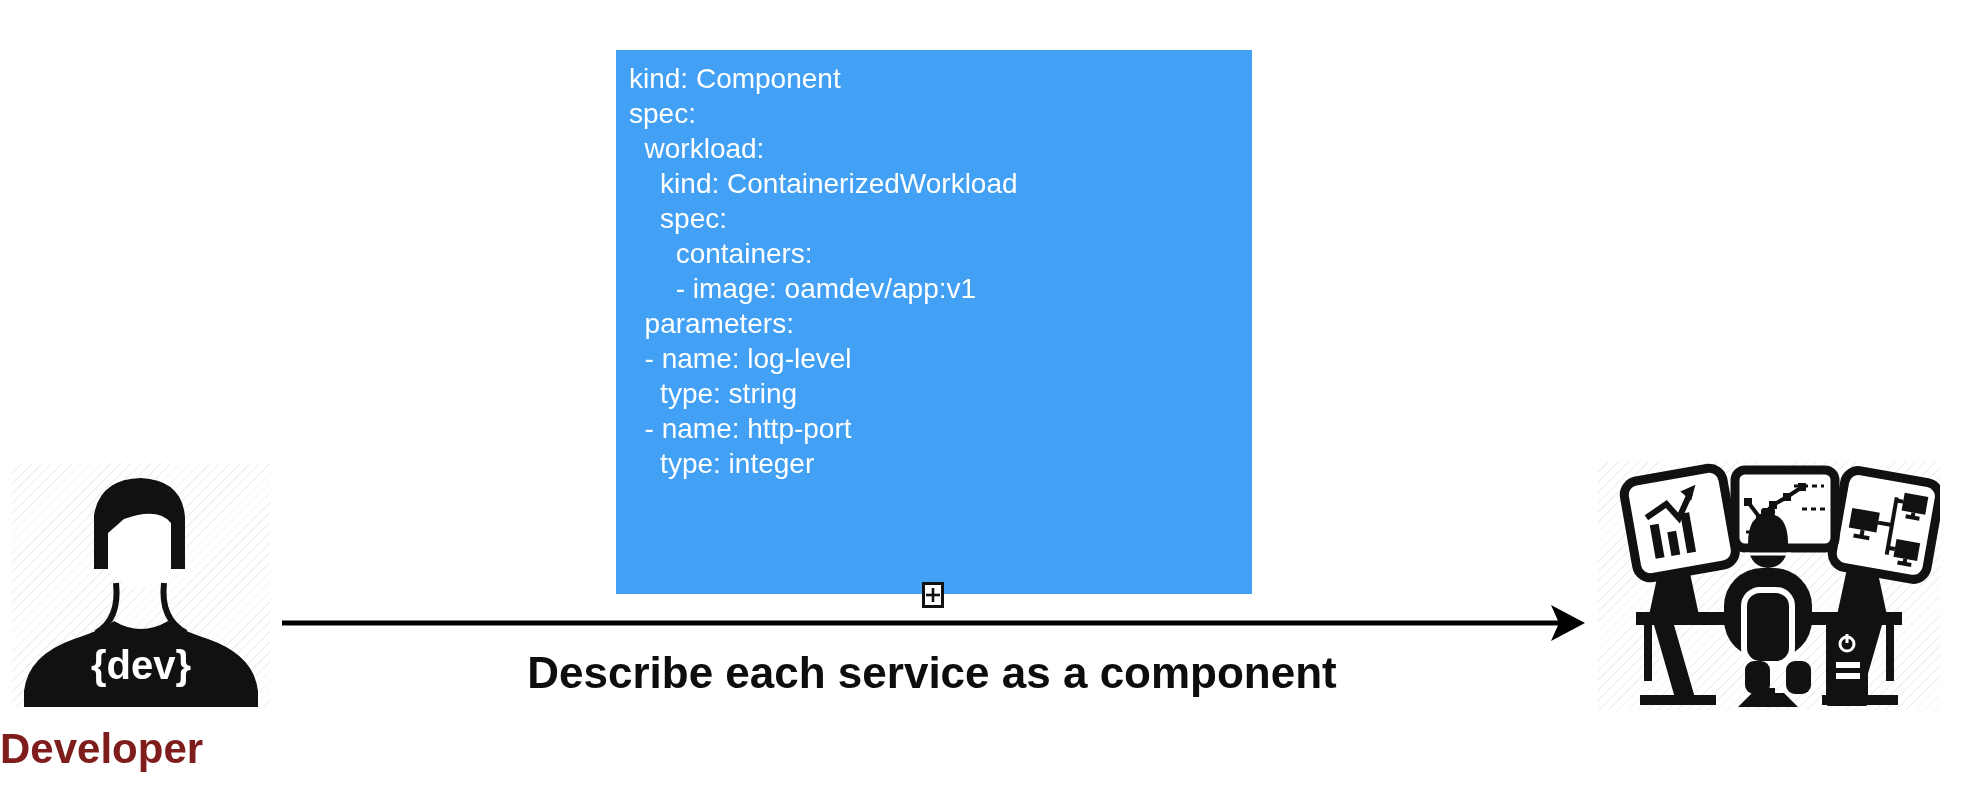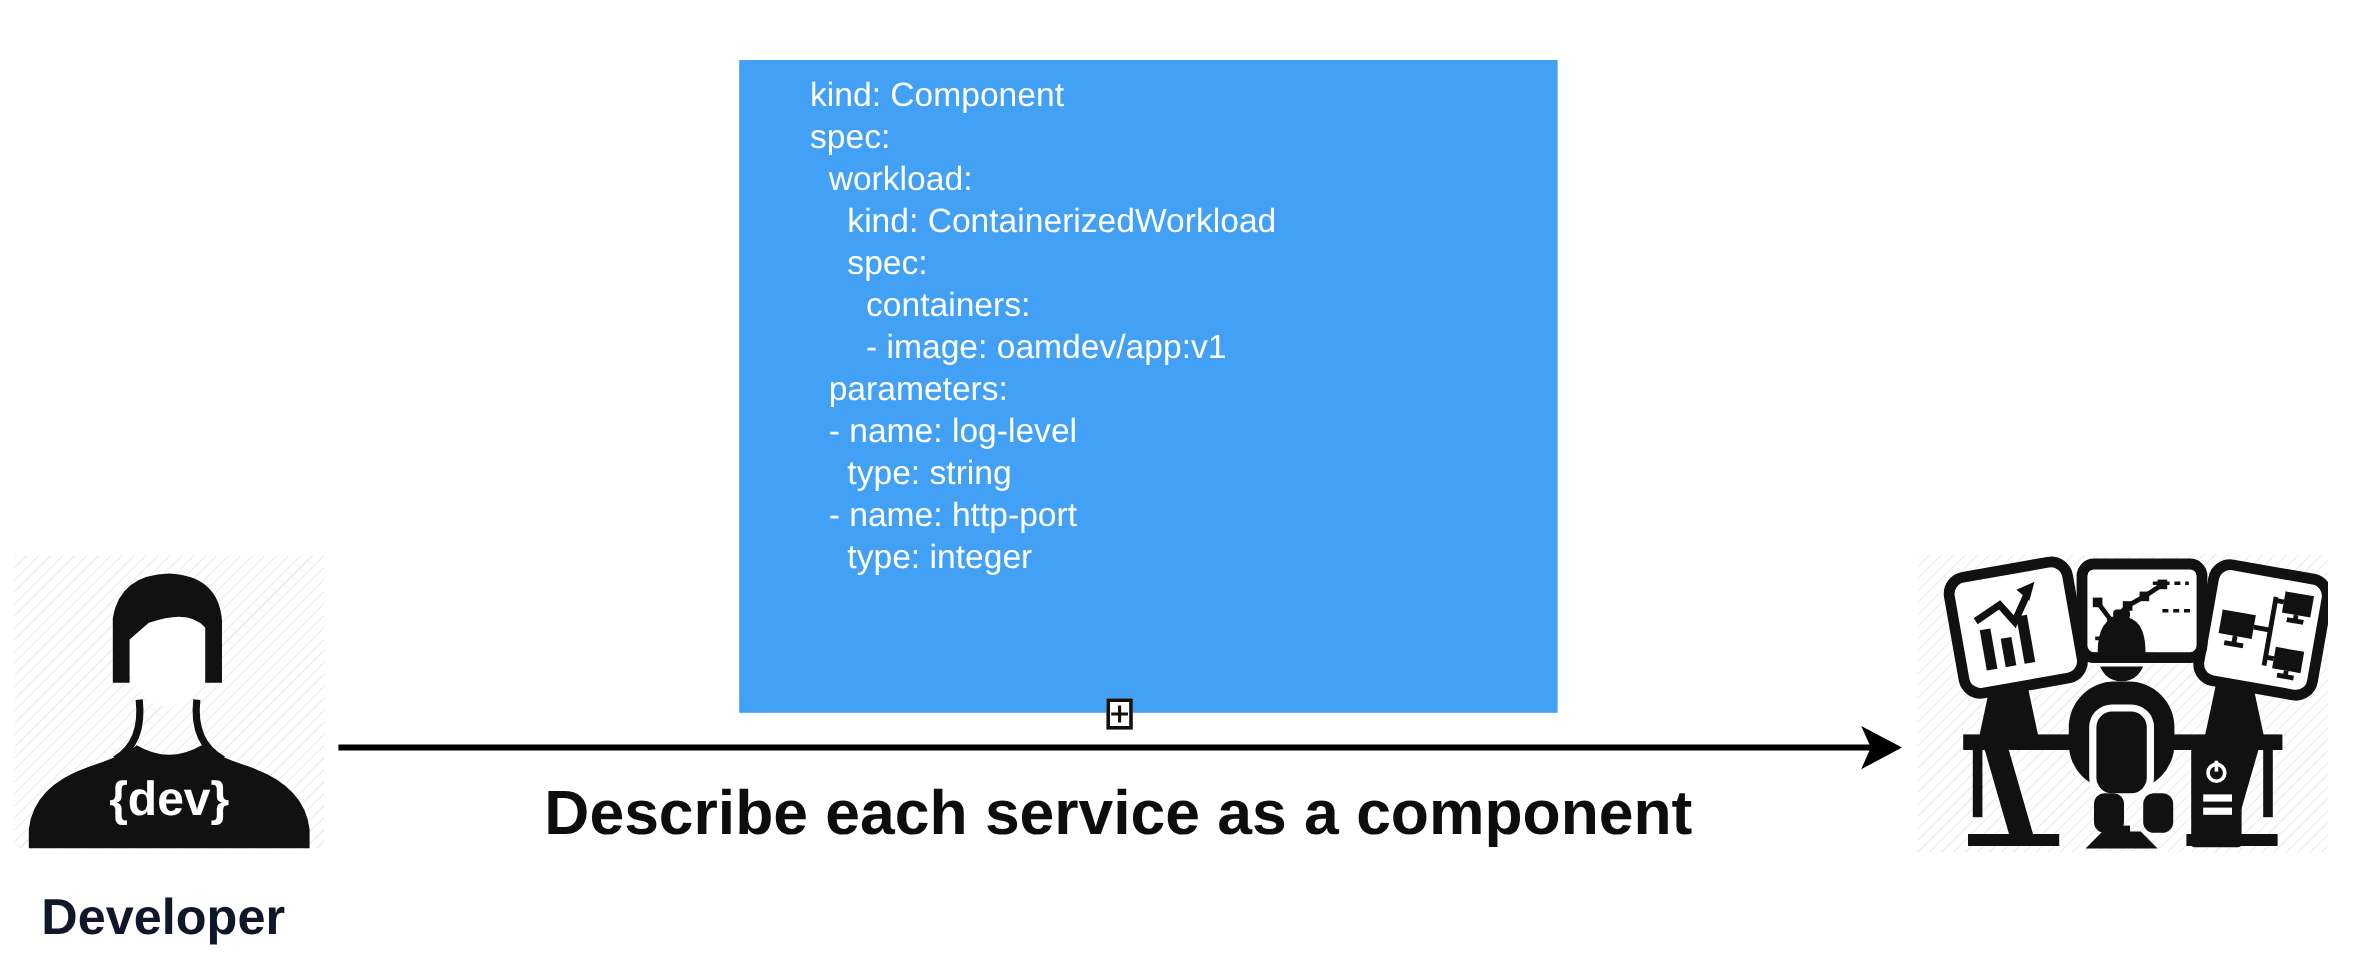--- a/index.html
+++ b/index.html
@@ -10,21 +10,20 @@
     background: #ffffff;
     font-family: "Liberation Sans", "DejaVu Sans", sans-serif;
     overflow: hidden;
   }
   
   #code-box {
     position: absolute;
     left: 616px; top: 50px;
     width: 636px; height: 544px;
     background: #42A0F5;
-    padding-left: 46px;
   }
   #code-box pre {
     margin: 0;
     padding: 11px 0 0 13px;
     font-family: "Liberation Sans", "DejaVu Sans", sans-serif;
     font-size: 28px;
     line-height: 35px;
     font-weight: 400;
     color: #ffffff;
     white-space: pre;
@@ -43,44 +42,44 @@
     position: absolute;
     left: 275px; top: 600px;
     width: 1320px; height: 46px;
   }
   
   #caption {
     position: absolute;
     left: 432px; top: 648px;
     width: 1000px;
     text-align: center;
-    font-size: 52px;
+    font-size: 44px;
     font-weight: 700;
     color: #0d0d0d;
     letter-spacing: 0px;
     white-space: nowrap;
   }
   
   .figure {
     position: absolute;
     background:
       repeating-linear-gradient(135deg,
         rgba(0,0,0,0.055) 0px, rgba(0,0,0,0.055) 1.2px,
         rgba(0,0,0,0) 1.2px, rgba(0,0,0,0) 7px);
   }
   #developer-figure { left: 12px;   top: 463px; width: 258px; height: 244px; }
   #operator-figure  { left: 1598px; top: 462px; width: 342px; height: 248px; }
   .figure svg { display: block; width: 100%; height: 100%; }
   .actor-label {
     position: absolute;
-    top: 740px;
-    text-align: center;
+    top: 725px;
+    text-align: left;
     font-size: 42px;
     font-weight: 700;
-    color: #0f172a;
+    color: #7f1d1d;
     white-space: nowrap;
   }
   #developer-label { left: 0px;    width: 272px; }
   #operator-label  { left: 1615px; width: 320px; }
 </style>
 </head>
 <body>
 
 <div id="page">
 

